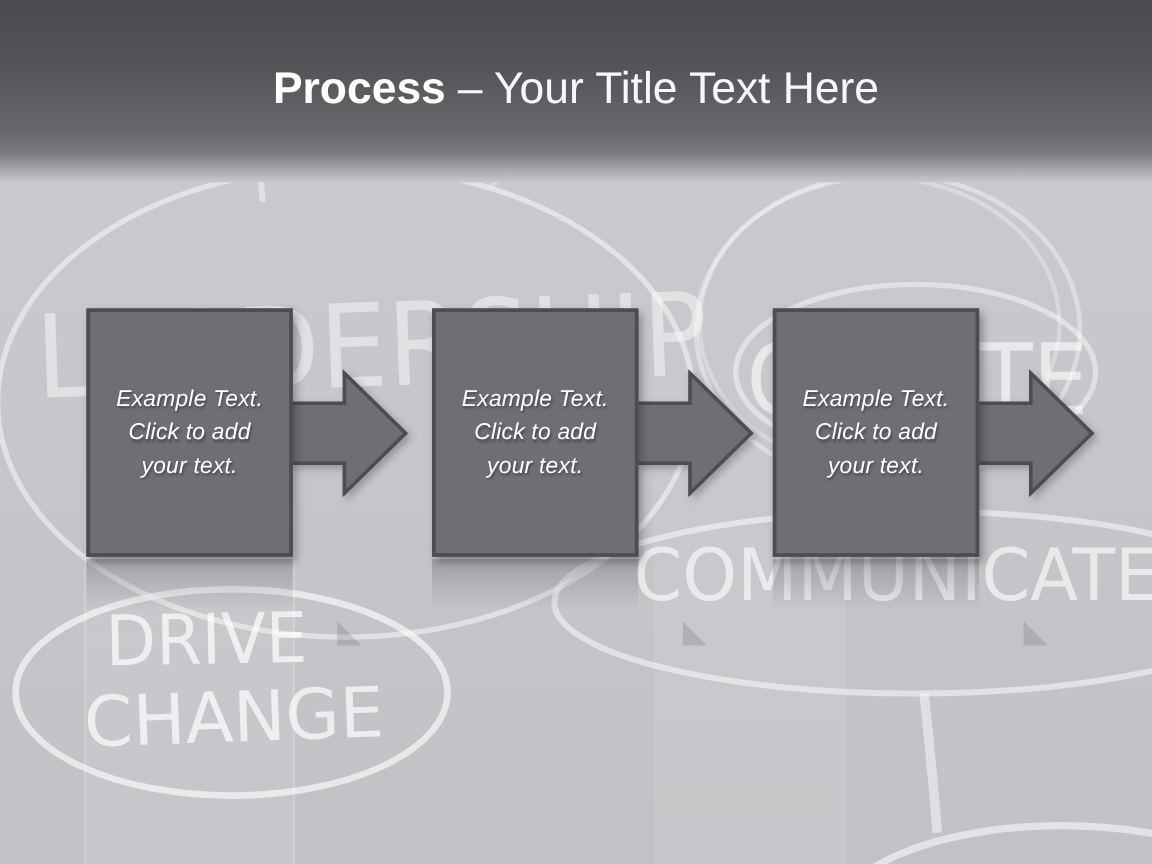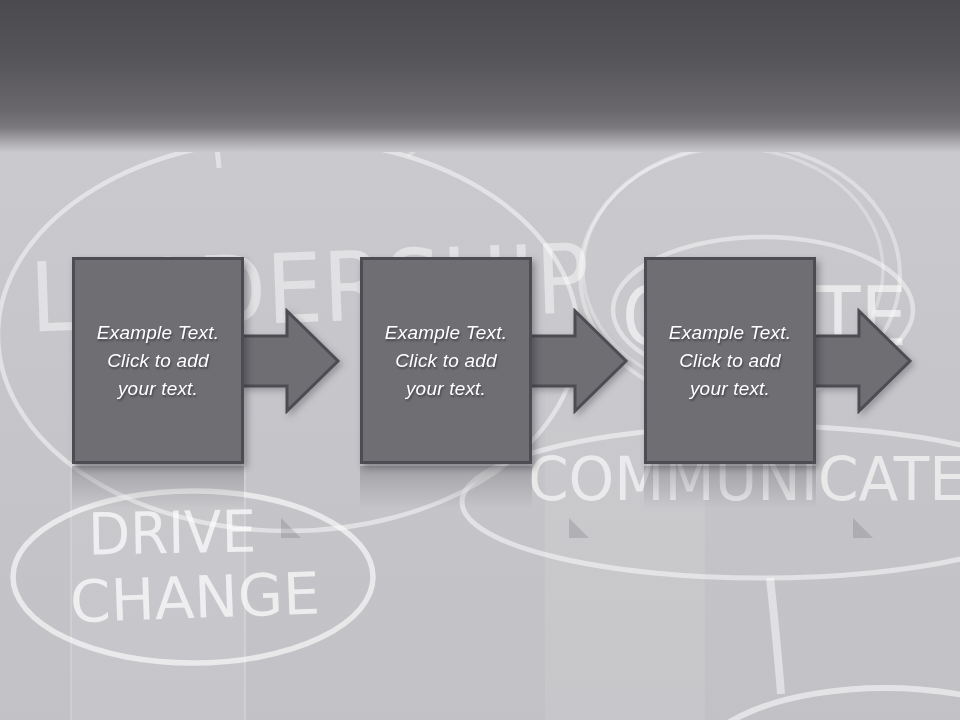--- a/index.html
+++ b/index.html
@@ -90,20 +90,23 @@
     <polygon points="281,518 301,538 281,538" fill="#53525a" opacity="0.20"></polygon>
     <polygon points="569,518 589,538 569,538" fill="#53525a" opacity="0.20"></polygon>
     <polygon points="853,518 873,538 853,538" fill="#53525a" opacity="0.20"></polygon>
   </svg>
 
   <div class="reflection refl-1"></div>
   <div class="reflection refl-2"></div>
   <div class="reflection refl-3"></div>
 
   <div class="title-bar"></div>
+  <div class="slide-title">
+    <span class="emph">Process</span><span class="rest">– Your Title Text Here</span>
+  </div>
 
   <svg class="arrow arrow-1" width="100" height="106" viewBox="0 0 100 106">
     <polygon points="1.5,28 46,28 46,3 97,53 46,103 46,78 1.5,78" fill="#6f6e73" stroke="#4d4c53" stroke-width="3"></polygon>
   </svg>
   <svg class="arrow arrow-2" width="100" height="106" viewBox="0 0 100 106">
     <polygon points="1.5,28 46,28 46,3 97,53 46,103 46,78 1.5,78" fill="#6f6e73" stroke="#4d4c53" stroke-width="3"></polygon>
   </svg>
   <svg class="arrow arrow-3" width="100" height="106" viewBox="0 0 100 106">
     <polygon points="1.5,28 46,28 46,3 97,53 46,103 46,78 1.5,78" fill="#6f6e73" stroke="#4d4c53" stroke-width="3"></polygon>
   </svg>

